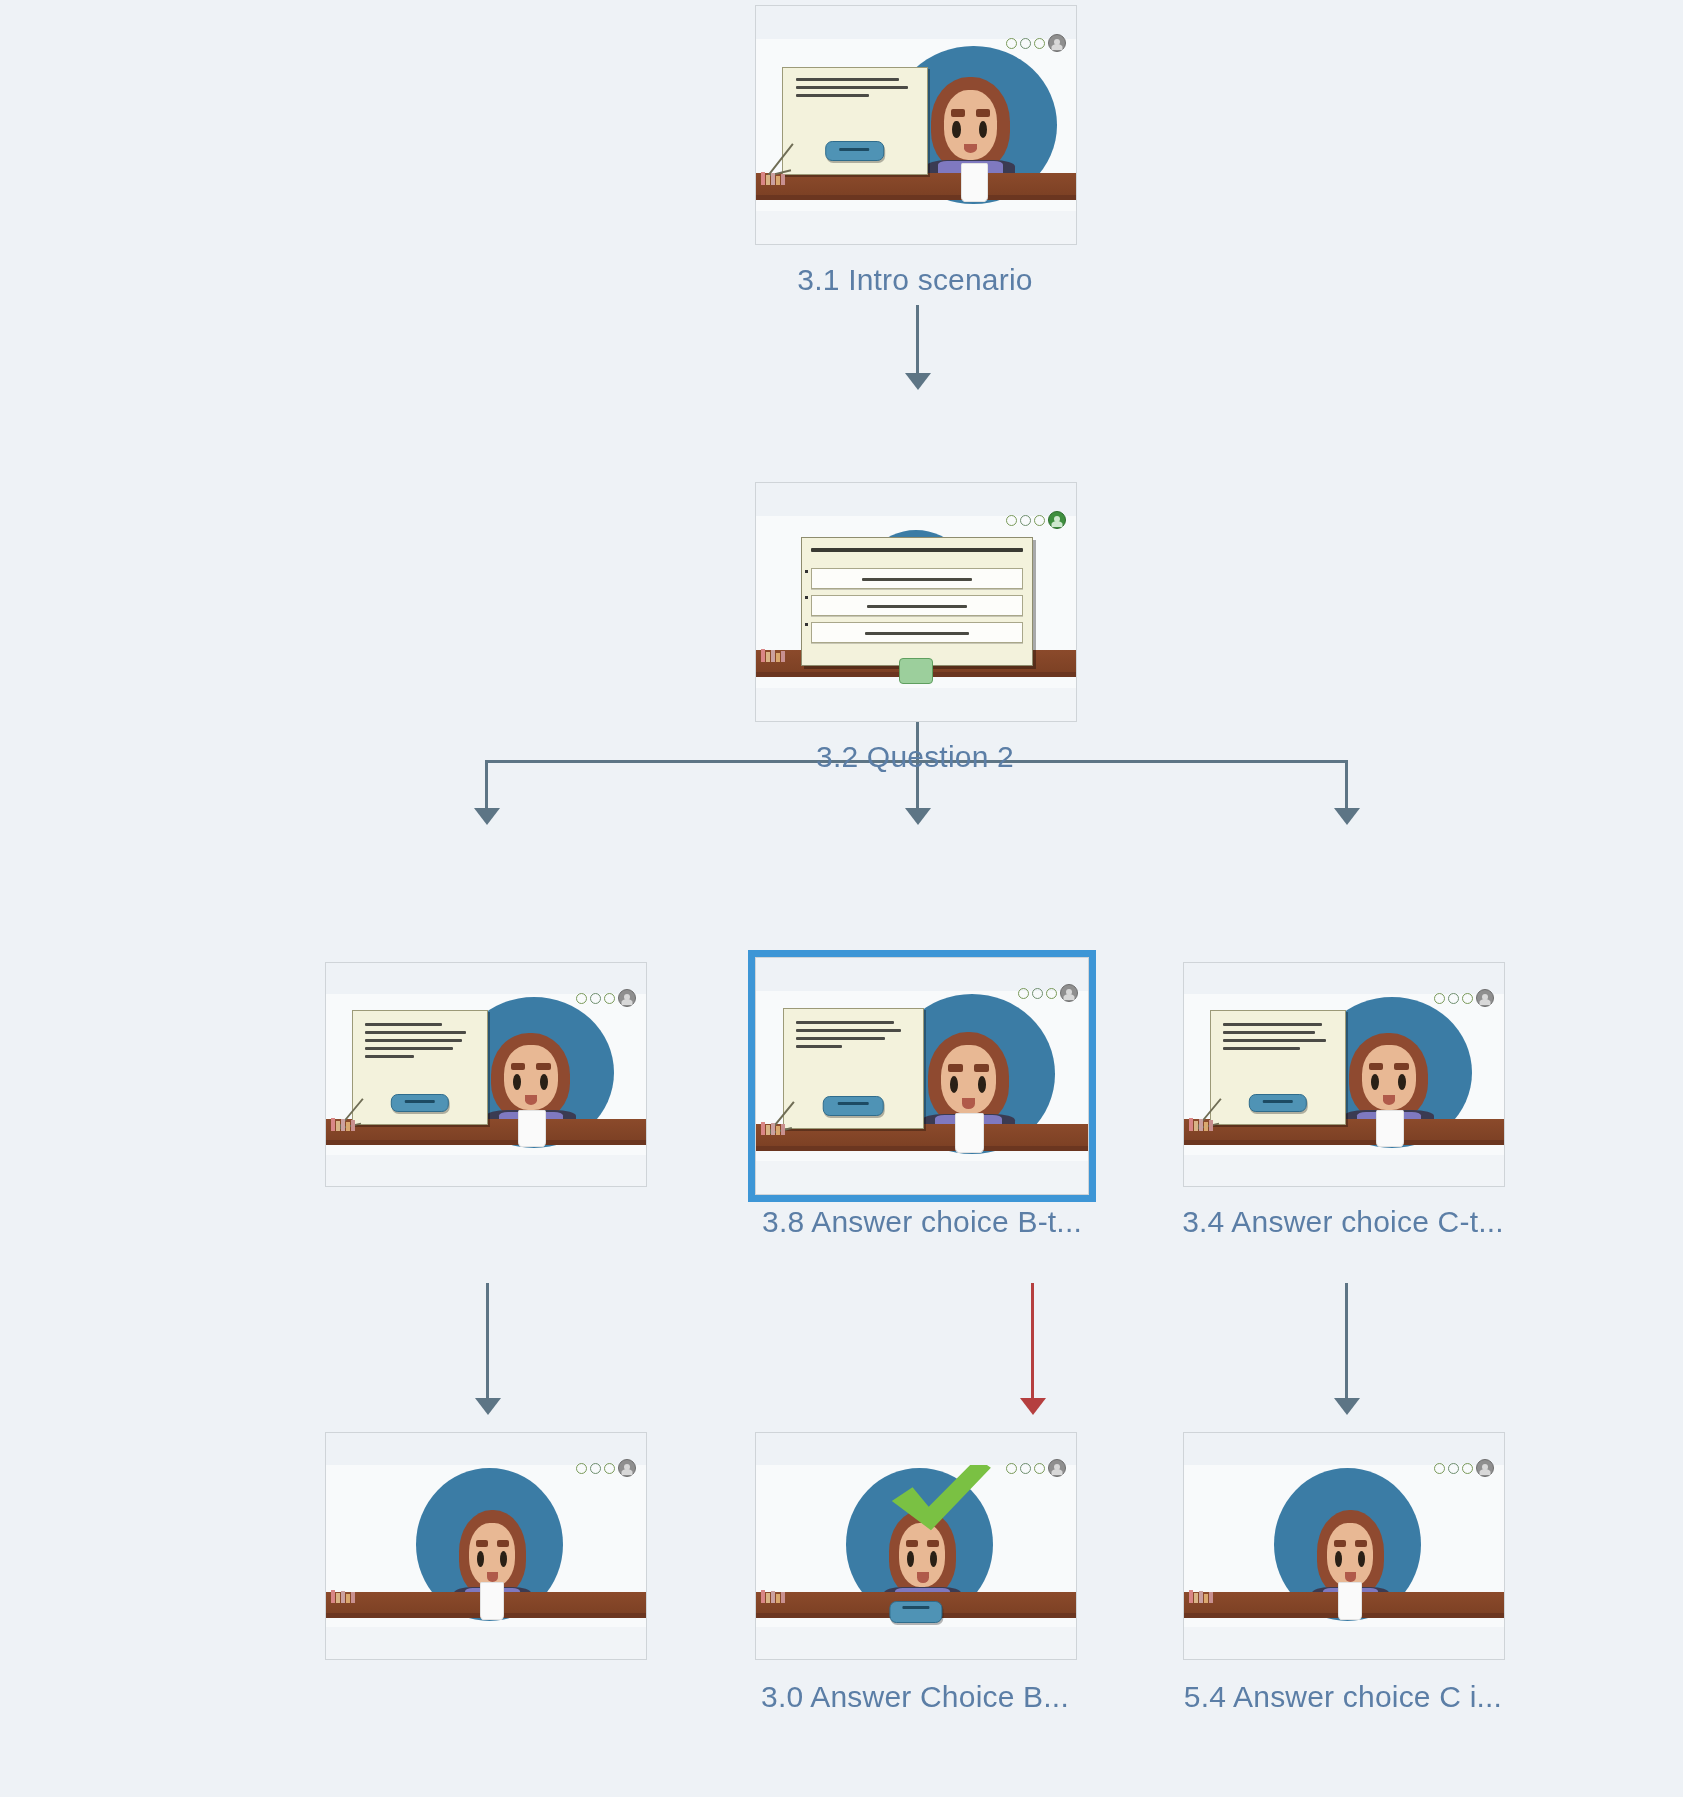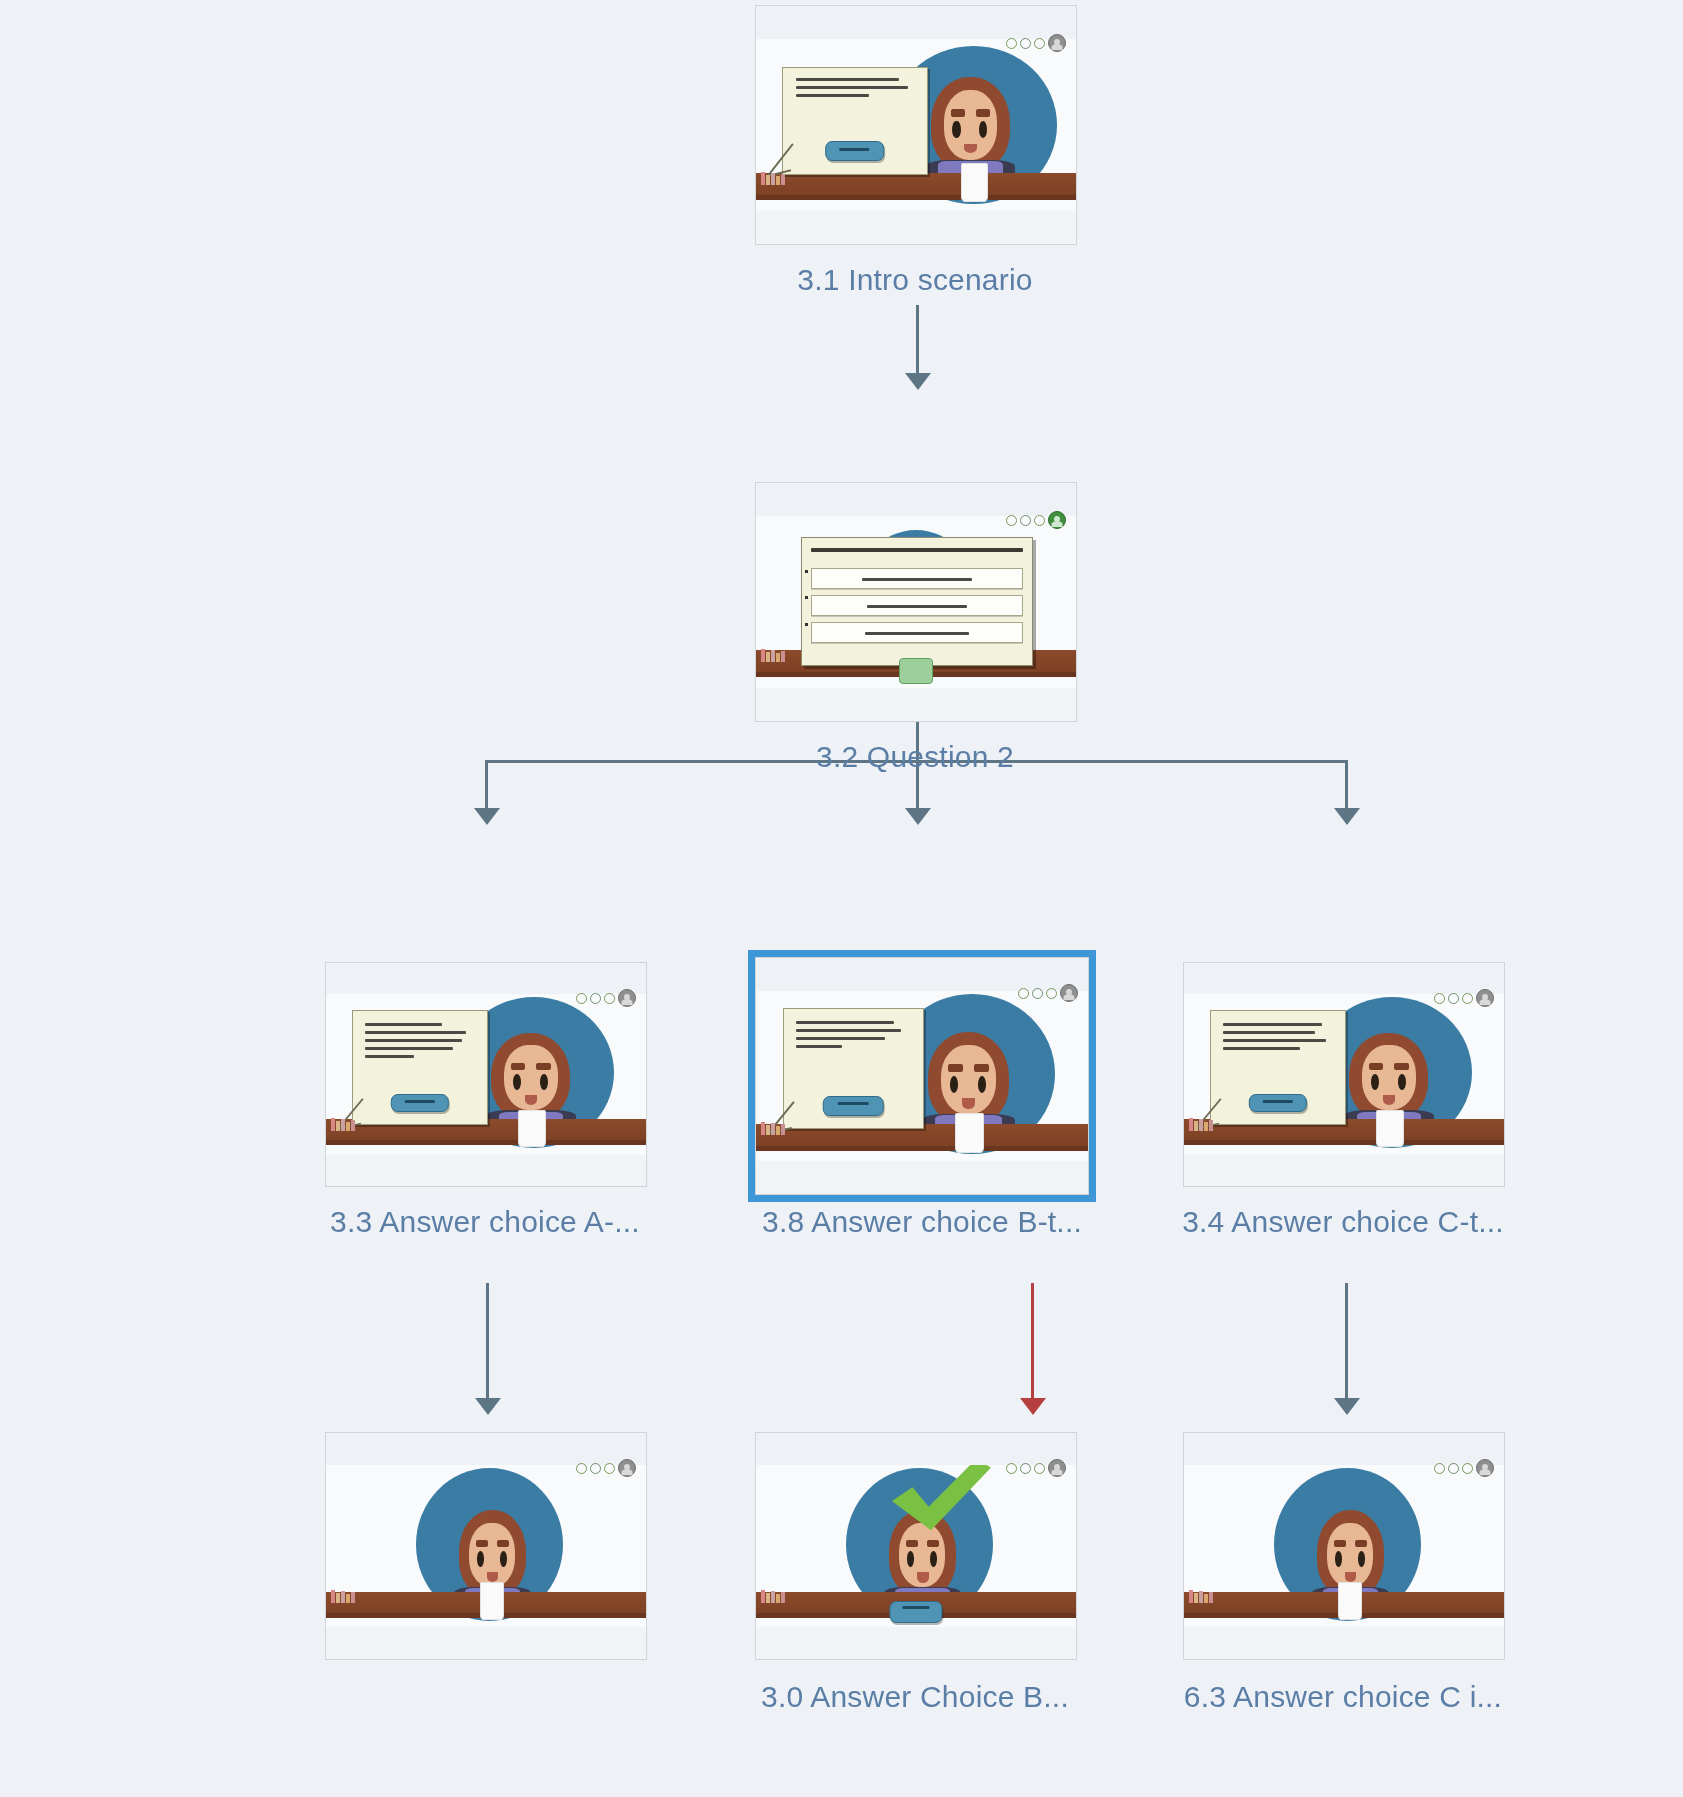--- a/index.html
+++ b/index.html
@@ -295,21 +295,20 @@
             <i></i>
           </div>
       </div>
       <div class="tr-icons" style="right:10px;top:26px;">
         <div class="tr-dot g1"></div>
         <div class="tr-dot g2"></div>
         <div class="tr-dot g3"></div>
         <div class="tr-avatar"></div>
       </div>
     </div>
-    <div class="label" style="left:-90px;top:243px;width:500px;">3.3 Answer choice A-...</div>
   </div>
 
   <div class="node" style="left:755px;top:957px;">
     <div class="thumb selected" style="width:334px;height:238px;">
       <div class="inner-frame">
         <div class="slide-top"></div>
         <div class="slide-bottom"></div>
         <div class="scene">
           <div class="circle-bg" style="left:40%;top:2%;width:50%;height:94%;"></div>
           <div class="person" style="left:50%;top:24%;width:28%;height:78%;">
@@ -519,16 +518,16 @@
             <i></i>
           </div>
       </div>
       <div class="tr-icons" style="right:10px;top:26px;">
         <div class="tr-dot g1"></div>
         <div class="tr-dot g2"></div>
         <div class="tr-dot g3"></div>
         <div class="tr-avatar"></div>
       </div>
     </div>
-    <div class="label" style="left:-90px;top:248px;width:500px;">6.3 Answer choice C i...</div>
+    <div class="label" style="left:-90px;top:248px;width:500px;">5.4 Answer choice C i...</div>
   </div>
 
 </div>
 
 </body></html>

